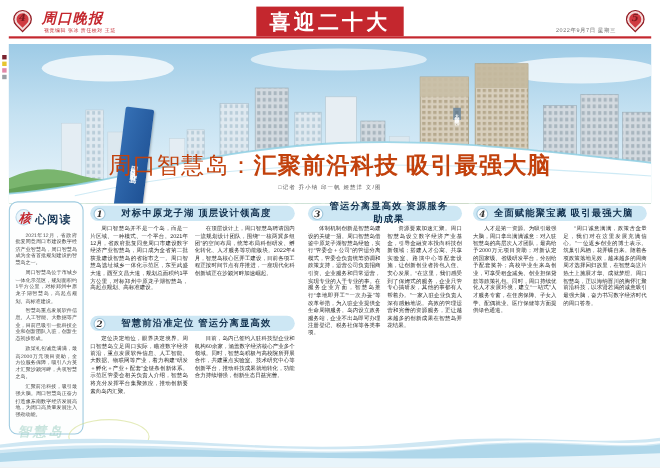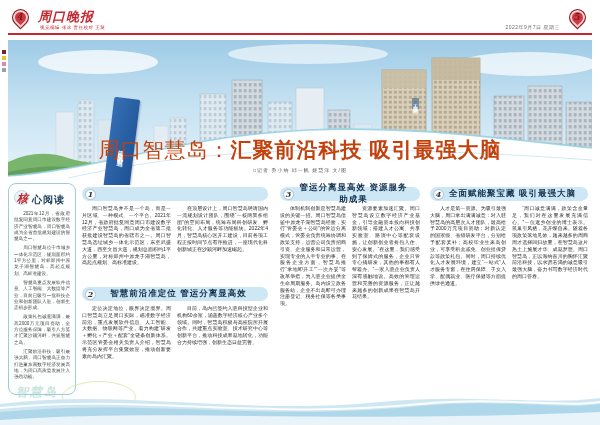--- a/index.html
+++ b/index.html
@@ -78,20 +78,21 @@
 <div id="page">
 
   <div class="pin l">
       <span>4</span>
     </div>
   <div class="pin r">
       <span>5</span>
     </div>
   <div class="masthead">周口晚报</div>
   <div class="staff">视觉编辑 张冰 责任校对 王慧</div>
+  <div class="banner">喜迎二十大</div>
   <div class="dateline">2022年9月7日 星期三</div>
   <div class="rule"></div>
 
   <div class="photo">
     <svg width="584" height="145" viewBox="0 0 584 145">
       <defs>
         <pattern id="win" width="5" height="6" patternUnits="userSpaceOnUse">
           <rect width="5" height="6" fill="#dfe9f0"></rect>
             <rect x="0.8" y="1" width="2.6" height="3.2" fill="#b9cdd9"></rect>
         </pattern>
@@ -166,20 +167,21 @@
     </div>
     <p>2021年12月，省政府批复同意周口市建设数字经济产业智慧岛，周口智慧岛成为全省首批规划建设的智慧岛之一。</p>
     <p>周口智慧岛位于市城乡一体化示范区，规划面积约1平方公里，对标郑州中原龙子湖智慧岛，高起点规划、高标准建设。</p>
     <p>智慧岛重点发展软件信息、人工智能、大数据等产业，目前已吸引一批科技企业和创新团队入驻，创新生态初步形成。</p>
     <p>政策礼包诚意满满，最高2000万元项目资助，全方位服务保障，吸引八方英才汇聚沙颍河畔，共筑智慧之岛。</p>
     <p>汇聚前沿科技，吸引最强大脑。周口智慧岛正奋力打造豫东南数字经济发展高地，为周口高质量发展注入强劲动能。</p>
   </div>
 
   <div class="pill" style="left:82px;top:187px;width:186px;">
     <span class="num">1</span>
+    <span class="t">对标中原龙子湖 顶层设计领高度</span>
   </div>
   <div class="col" style="left:82px;top:205px;width:89px;height:79px;">
       <p>周口智慧岛并不是一个岛，而是一片区域、一种模式、一个平台。2021年12月，省政府批复同意周口市建设数字经济产业智慧岛，周口成为全省第二批获批建设智慧岛的省辖市之一。周口智慧岛选址城乡一体化示范区，东至武盛大道，西至文昌大道，规划总面积约1平方公里，对标郑州中原龙子湖智慧岛，高起点规划、高标准建设。</p>
     </div>
   <div class="col" style="left:177px;top:205px;width:91px;height:79px;">
       <p>在顶层设计上，周口智慧岛聘请国内一流规划设计团队，围绕“一核两翼多组团”的空间布局，统筹布局科创研发、孵化转化、人才服务等功能板块。2022年4月，智慧岛核心区开工建设，目前各项工程正按时间节点有序推进，一座现代化科创新城正在沙颍河畔加速崛起。</p>
     </div>
 
   <div class="pill" style="left:82px;top:287px;width:186px;">
     <span class="num">2</span>

